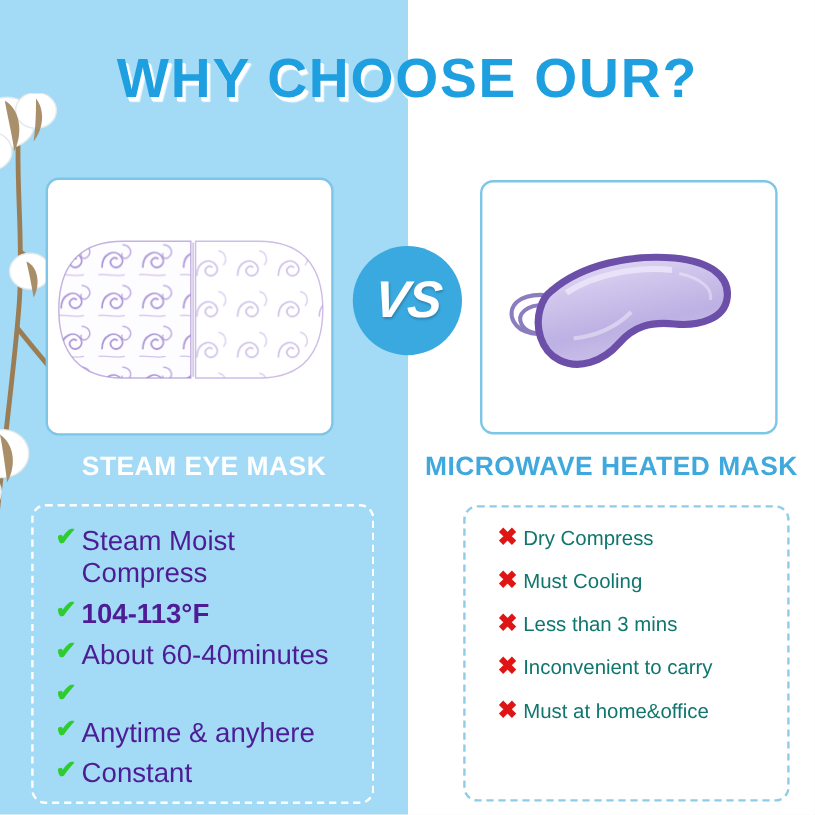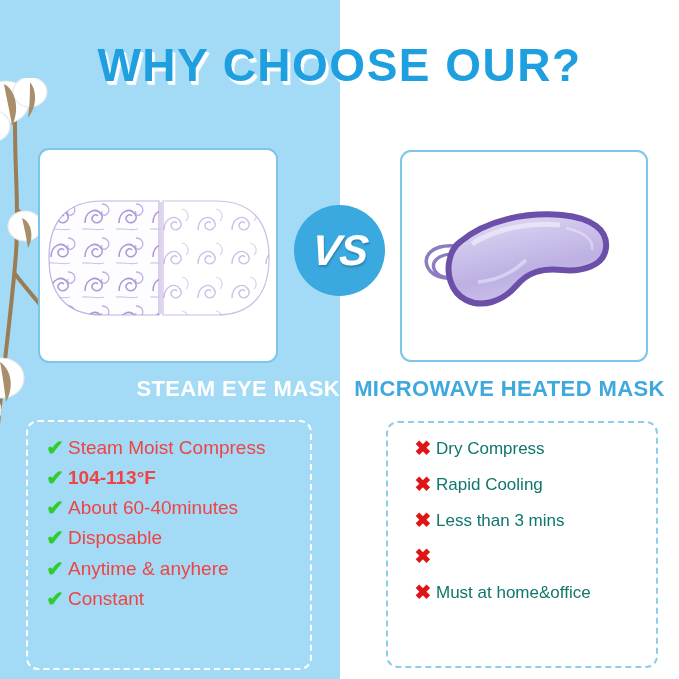--- a/index.html
+++ b/index.html
@@ -56,21 +56,21 @@
     letter-spacing:-1px;line-height:1;
     text-shadow:1px 2px 2px rgba(0,0,0,.22);
     transform:skewX(-6deg);
   }
 
   
   .col-head{
     position:absolute;text-align:center;
     font-size:22px;font-weight:bold;letter-spacing:.4px;white-space:nowrap;
   }
-  .head-left{left:0px;top:376px;width:340px;color:#ffffff;text-align:right;}
+  .head-left{left:0px;top:376px;width:340px;color:#ffffff;}
   .head-right{left:337px;top:376px;width:345px;color:#3fa8dd;}
 
   
   .featbox{
     position:absolute;box-sizing:border-box;border-radius:12px;
     padding:14px 0 10px 0;
   }
   .box-left{
     left:26px;top:420px;width:286px;height:250px;
     border:2px dashed #ffffff;
@@ -89,21 +89,21 @@
   .box-right .feat{margin-bottom:13px;padding-left:22px;}
 
   .mark{
     flex:0 0 auto;width:26px;text-align:center;
     font-weight:bold;line-height:1.15;
   }
   .mark-check{color:#2fcc2f;font-size:21px;}
   .mark-x{color:#df1515;font-size:20px;}
 
   .feat-text{
-    font-size:19px;color:#ef4444;line-height:1.18;
+    font-size:23px;color:#4c1d95;line-height:1.18;
     padding-top:1px;
   }
   .box-right .feat-text{color:#0f766e;font-size:17px;padding-top:2px;}
 
   
   .feat-text .l2{display:block;font-weight:bold;}
 </style>
 </head>
 <body>
 
@@ -198,47 +198,47 @@
       <span class="feat-text">
         <span class="l2">104-113°F</span>
       </span>
     </div>
     <div class="feat">
       <span class="mark mark-check">✔</span>
       <span class="feat-text">About 60-40minutes</span>
     </div>
     <div class="feat">
       <span class="mark mark-check">✔</span>
-      <span class="feat-text">Disposable</span>
     </div>
     <div class="feat">
       <span class="mark mark-check">✔</span>
       <span class="feat-text">Anytime &amp; anyhere</span>
     </div>
     <div class="feat">
       <span class="mark mark-check">✔</span>
       <span class="feat-text">Constant</span>
     </div>
   </div>
 
   <div class="featbox box-right">
     <div class="feat">
       <span class="mark mark-x">✖</span>
       <span class="feat-text">Dry Compress</span>
     </div>
     <div class="feat">
       <span class="mark mark-x">✖</span>
-      <span class="feat-text">Rapid Cooling</span>
+      <span class="feat-text">Must Cooling</span>
     </div>
     <div class="feat">
       <span class="mark mark-x">✖</span>
       <span class="feat-text">Less than 3 mins</span>
     </div>
     <div class="feat">
       <span class="mark mark-x">✖</span>
+      <span class="feat-text">Inconvenient to carry</span>
     </div>
     <div class="feat">
       <span class="mark mark-x">✖</span>
       <span class="feat-text">Must at home&amp;office</span>
     </div>
   </div>
 
 </div>
 
 </body></html>

